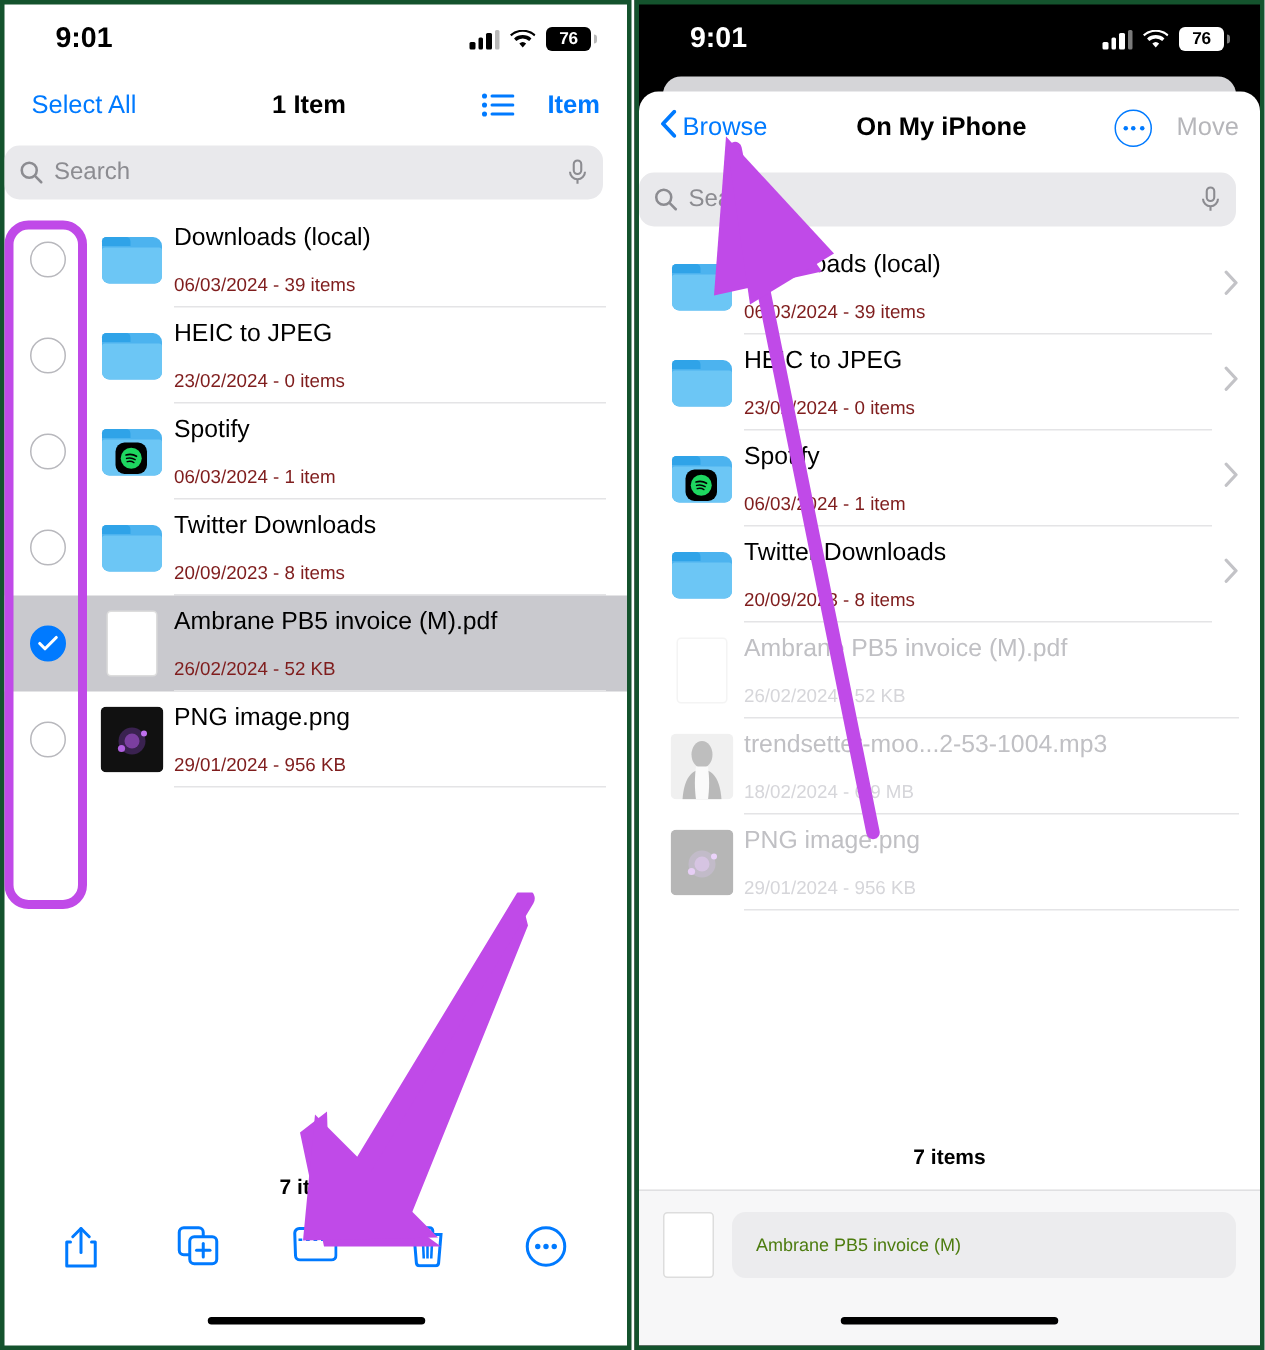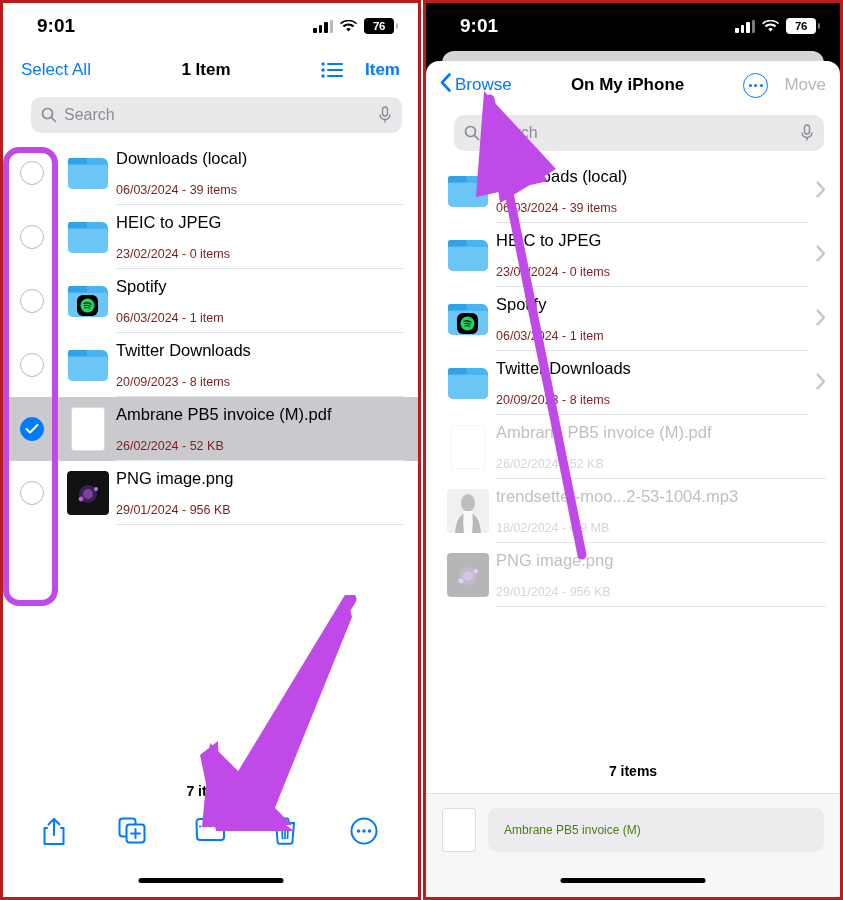--- a/index.html
+++ b/index.html
@@ -8,21 +8,21 @@
     font-family: "Liberation Sans", sans-serif;
     background: #ffffff;
     overflow: hidden;
     position: relative;
   }
   .stage { position: relative; width: 843px; height: 900px; background: #fff; }
 
   
   .panel {
     position: absolute; top: 0; height: 900px;
-    border: 3px solid #b91c1c;
+    border: 3px solid #14532d;
     overflow: hidden;
   }
   .panel-left  { left: 0;   width: 421px; background: #fff; }
   .panel-right { left: 423px; width: 420px; background: #000; }
 
   
   .statusbar {
     height: 46px; display: flex; align-items: center;
     justify-content: space-between; padding: 0 24px 0 34px;
     font-weight: bold; font-size: 19px;
@@ -62,21 +62,21 @@
   .navbar-left {
     height: 42px; display:flex; align-items:center;
     padding: 0 18px; justify-content: space-between;
   }
   .nav-btn { color:#007aff; font-size:17px; }
   .nav-title { font-size:17px; font-weight:bold; color:#000; }
   .nav-right { display:flex; align-items:center; gap:22px; }
   .listicon { width:22px; height:16px; display:block; }
 
   
-  .searchwrap { padding: 6px 16px 8px 28px; }
+  .searchwrap { padding: 6px 16px 8px 0; }
   .searchbar {
     height: 36px; background:#e9e9ec; border-radius:10px;
     display:flex; align-items:center; padding:0 10px; gap:7px;
   }
   .searchbar .ph { color:#8c8c91; font-size:16px; flex:1; }
   .mag { width:16px; height:16px; }
   .mic { width:14px; height:18px; }
 
   
   .list { position:relative; }

